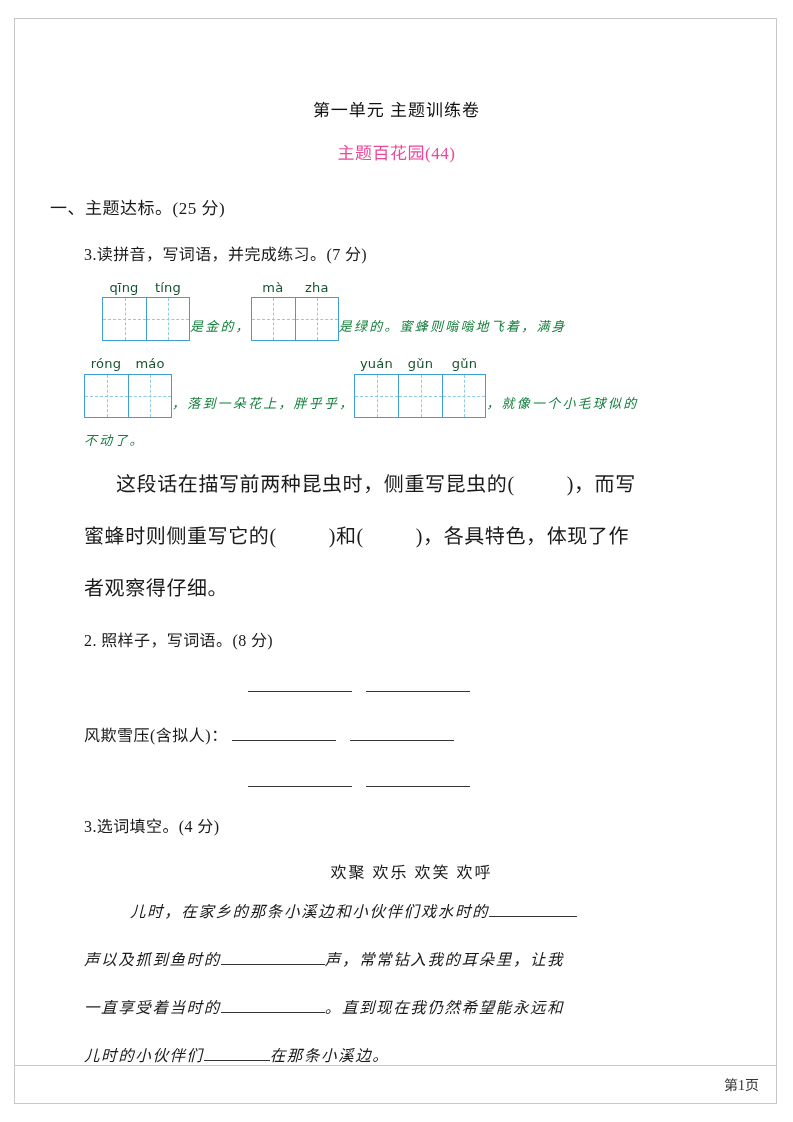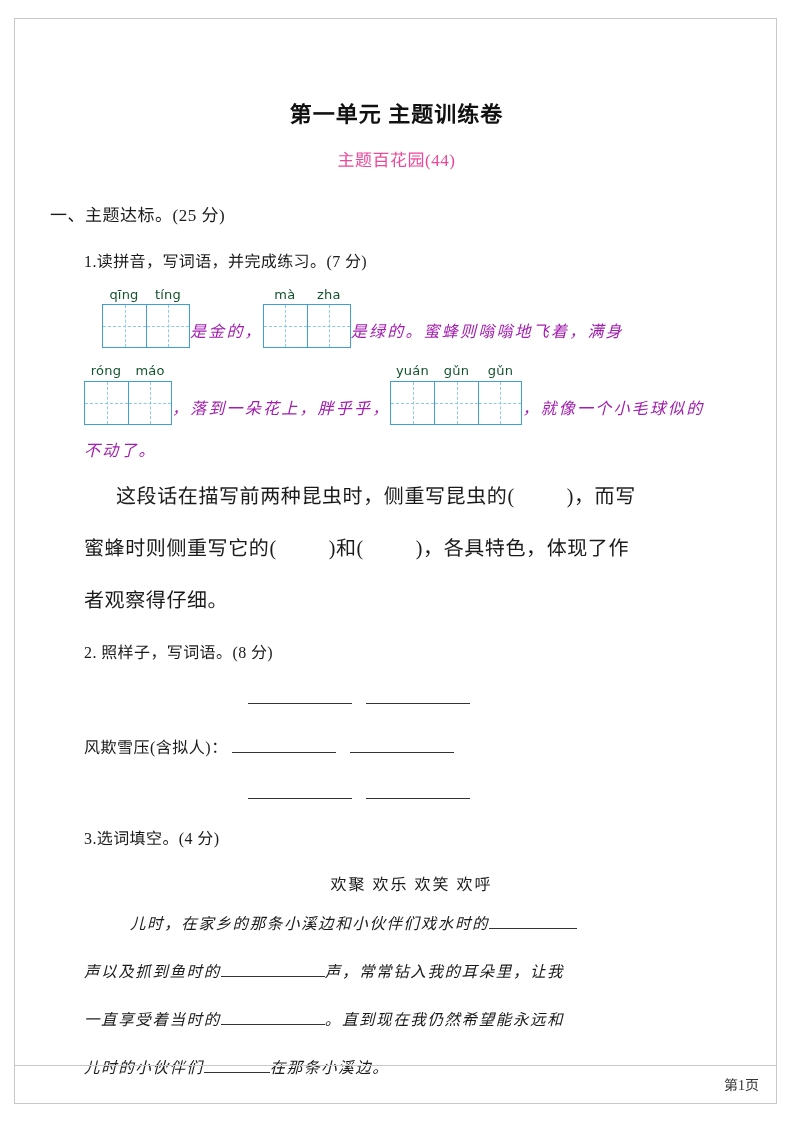--- a/index.html
+++ b/index.html
@@ -35,22 +35,22 @@
     top: 0;
     width: 793px;
     height: 1122px;
     box-sizing: border-box;
     padding: 70px 62px 0 62px;
   }
 
   
   .doc-title {
     text-align: center;
-    font-size: 22px;
-    font-weight: bold;
+    font-size: 17px;
+    font-weight: normal;
     letter-spacing: 1px;
     margin: 26px 0 0 0;
     color: #111;
   }
   .doc-subtitle {
     text-align: center;
     font-size: 17px;
     color: #ec4899;
     margin: 18px 0 0 0;
     letter-spacing: 0.5px;
@@ -67,22 +67,22 @@
   .question {
     font-size: 16px;
     margin: 22px 0 0 22px;
     letter-spacing: 0.4px;
   }
 
   
   .kai {
     font-family: Liberation Serif, serif;
     font-style: italic;
-    font-size: 16px;
-    color: #a21caf;
+    font-size: 13px;
+    color: #15803d;
     letter-spacing: 2.2px;
   }
 
   
   .pinyin-block {
     display: inline-block;
     vertical-align: bottom;
     position: relative;
   }
   .pinyin-row {
@@ -233,21 +233,21 @@
 
 <div class="page-frame"></div>
 
 <div class="page-inner">
 
   <h1 class="doc-title">第一单元 主题训练卷</h1>
   <div class="doc-subtitle">主题百花园(44)</div>
 
   <div class="section-head">一、主题达标。(25 分)</div>
 
-  <div class="question">1.读拼音，写词语，并完成练习。(7 分)</div>
+  <div class="question">3.读拼音，写词语，并完成练习。(7 分)</div>
 
   <div class="exercise-line">
 
     <div class="pinyin-block">
       <div class="pinyin-row">
         <span>qīng</span>
         <span>tíng</span>
       </div>
       <div class="grid-row">
         <div class="tzg"></div>

